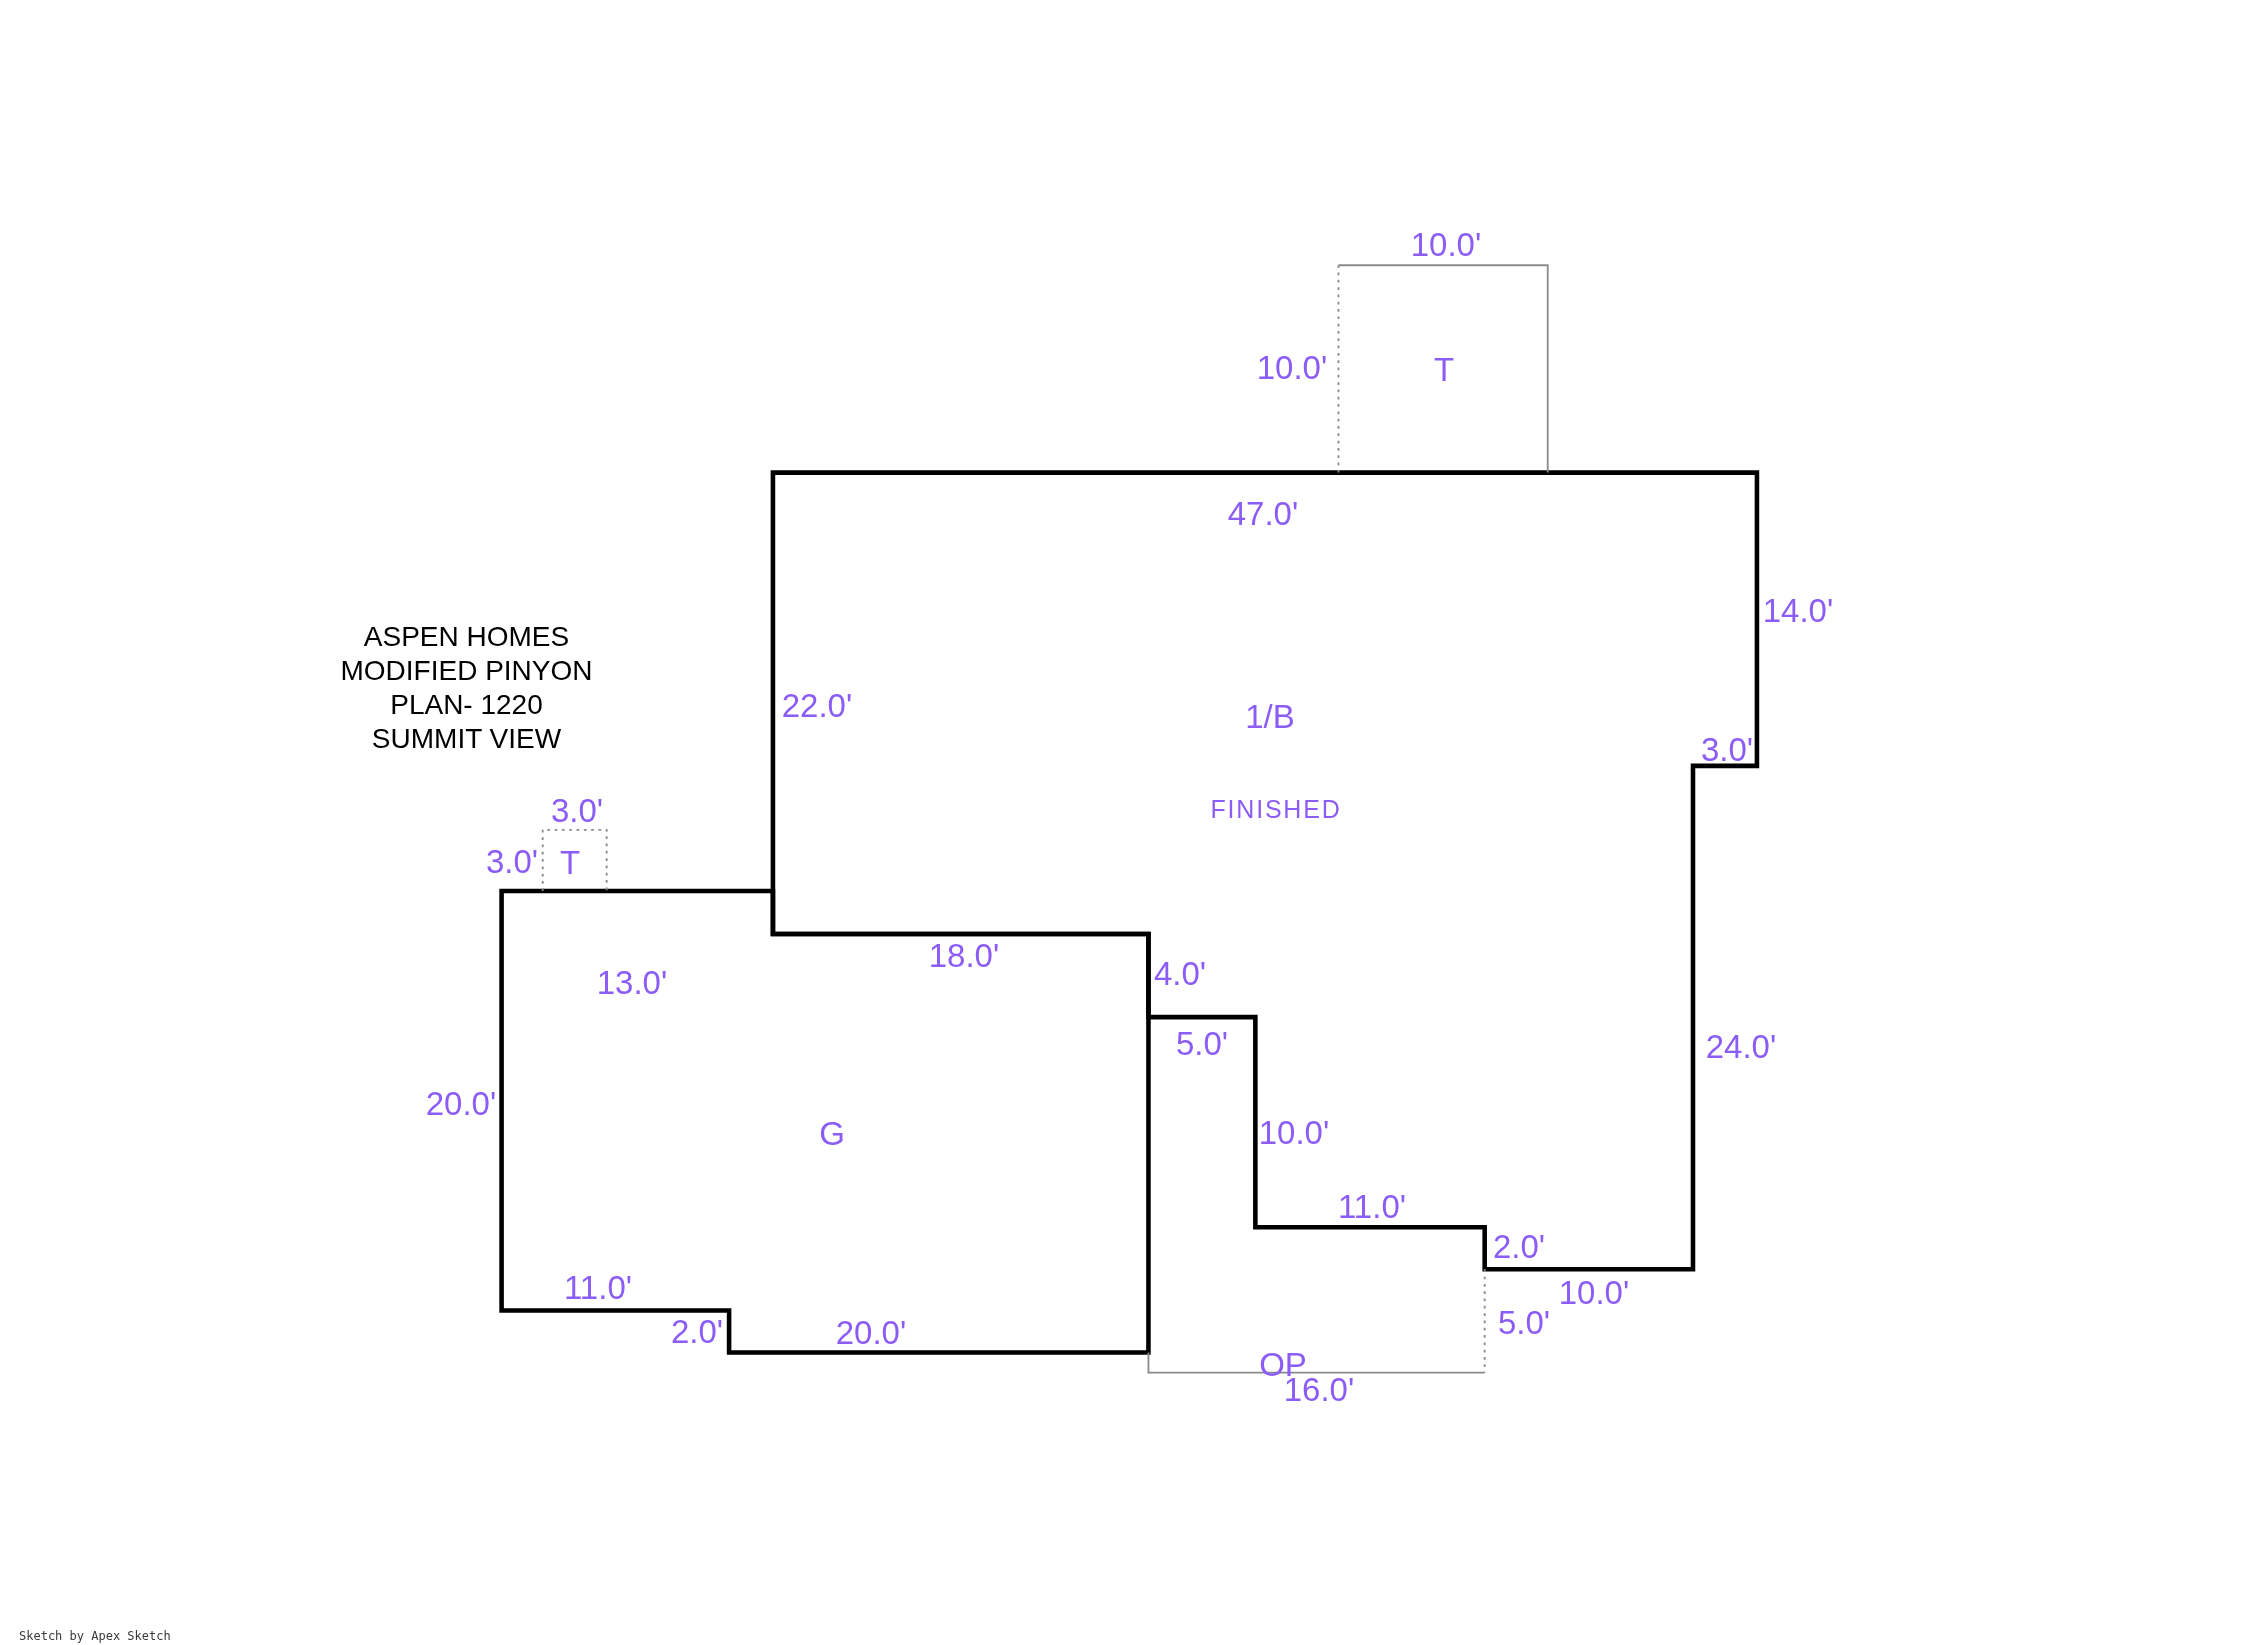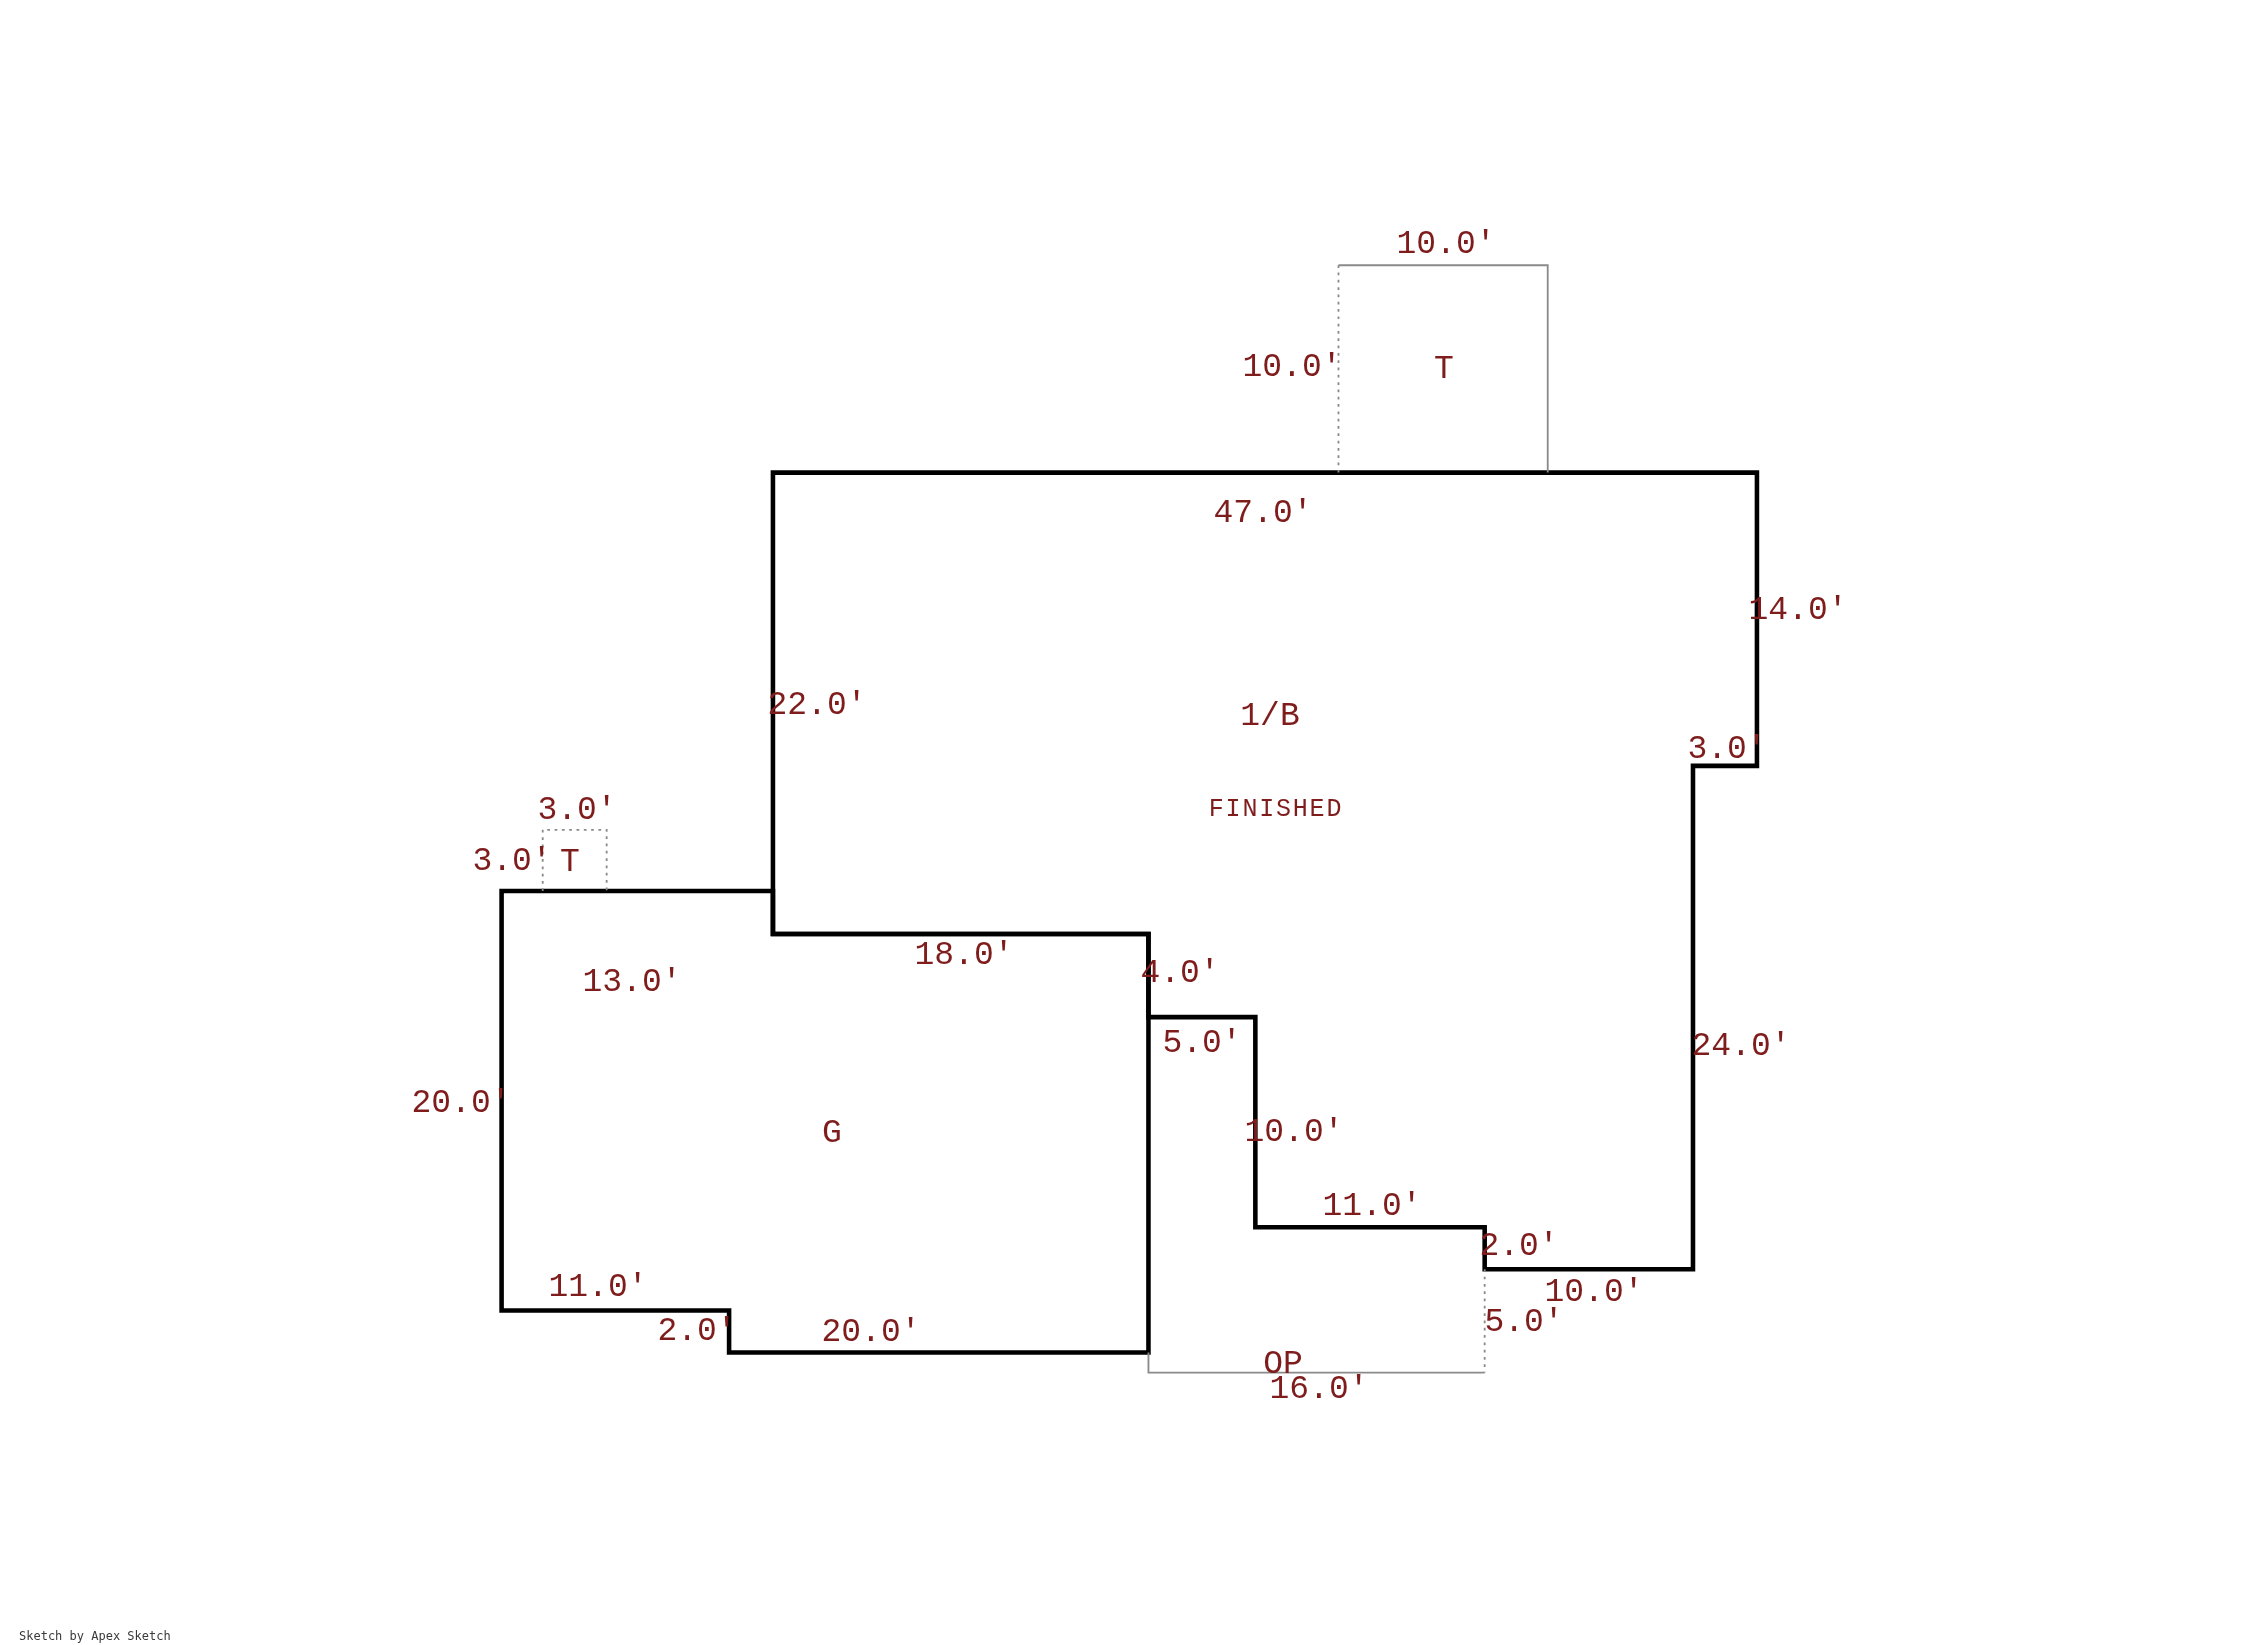--- a/index.html
+++ b/index.html
@@ -9,24 +9,23 @@
     height: 1646px;
     background: #ffffff;
     font-family: "Liberation Sans", sans-serif;
     overflow: hidden;
   }
   #plan-svg { position: absolute; left: 0; top: 0; }
   .lbl {
     position: absolute;
     transform: translate(-50%, -50%);
     white-space: nowrap;
-    color: #7f1d1d;
+    color: #8b5cf6;
     font-size: 33px;
     line-height: 1;
-    font-family: Liberation Mono, monospace;
   }
   .lbl.small { font-size: 25px; letter-spacing: 1.8px; margin-top: 43px; }
   .title-block {
     position: absolute;
     left: 302px;
     top: 620px;
     width: 329px;
     text-align: center;
     font-size: 28px;
     line-height: 34px;
@@ -57,20 +56,26 @@
 
     <path d="M1465,290 V517" fill="none" stroke="#8a8a8a" stroke-width="2" stroke-dasharray="3 5"></path>
 
     <path d="M594,975 V908 H664 V975" fill="none" stroke="#8a8a8a" stroke-width="2" stroke-dasharray="3 5"></path>
 
     <path d="M1257,1480 V1502 H1625" fill="none" stroke="#8a8a8a" stroke-width="2"></path>
 
     <path d="M1625,1389 V1502" fill="none" stroke="#8a8a8a" stroke-width="2" stroke-dasharray="3 5"></path>
   </svg>
 
+  <div class="title-block">
+    <div>ASPEN HOMES</div>
+    <div>MODIFIED PINYON</div>
+    <div>PLAN- 1220</div>
+    <div>SUMMIT VIEW</div>
+  </div>
 
   <span class="lbl" style="left:1444px; top:369px;">T</span>
   <span class="lbl" style="left:1270px; top:716px;">1/B</span>
   <span class="lbl small" style="left:1276px; top:766px;">FINISHED</span>
   <span class="lbl" style="left:570px; top:862px;">T</span>
   <span class="lbl" style="left:832px; top:1133px;">G</span>
   <span class="lbl" style="left:1283px; top:1364px;">OP</span>
 
   <span class="lbl" style="left:1446px; top:244px;">10.0'</span>
   <span class="lbl" style="left:1292px; top:367px;">10.0'</span>

